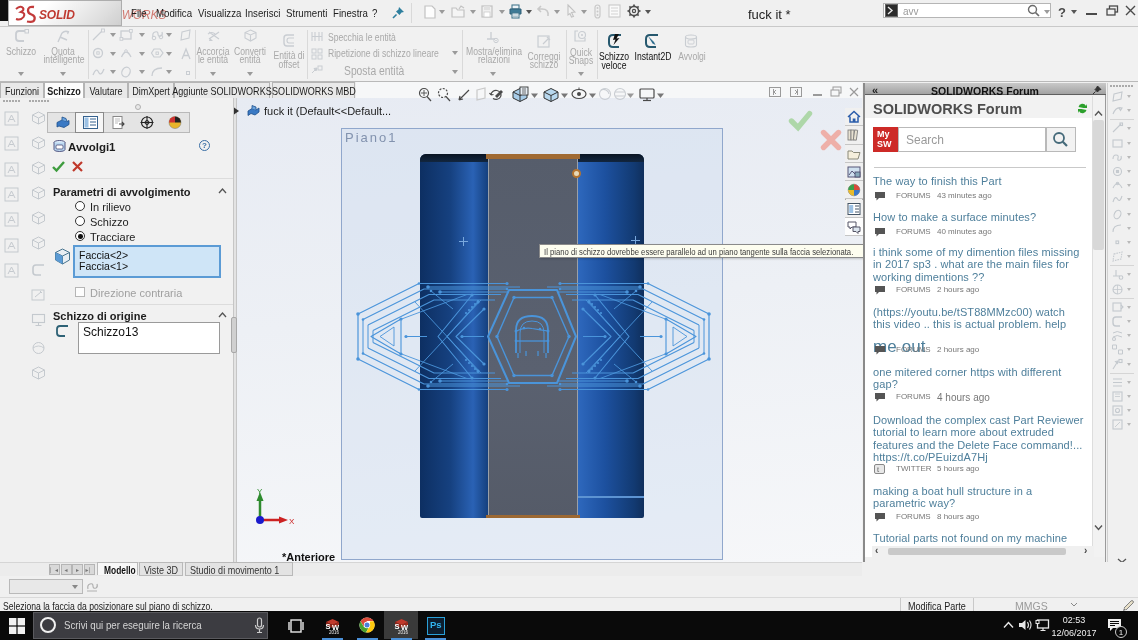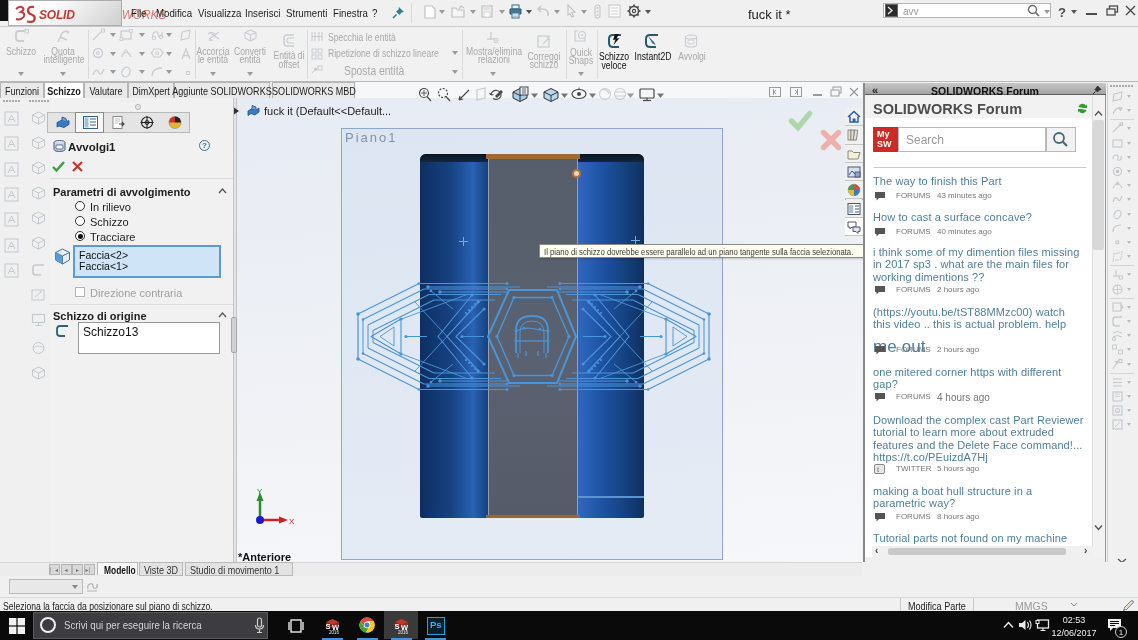--- a/index.html
+++ b/index.html
@@ -691,21 +691,21 @@
   </svg>
 <svg style="left:252px;top:486px;" width="42" height="42" viewBox="0 0 42 42">
 <line x1="8" y1="34" x2="8" y2="14" stroke="#2e8b2e" stroke-width="2.5"></line>
 <path d="M8 6 L4.5 15 L11.5 15 Z" fill="#2e8b2e"></path>
 <text x="5" y="8" font-size="8" fill="#2e8b2e" font-family="Liberation Sans">Y</text>
 <line x1="8" y1="34" x2="28" y2="34" stroke="#cc2222" stroke-width="2.5"></line>
 <path d="M36 34 L27 30.5 L27 37.5 Z" fill="#cc2222"></path>
 <text x="37" y="38" font-size="8" fill="#cc2222" font-family="Liberation Sans">X</text>
 <circle cx="8" cy="34" r="4" fill="#1a1acc"></circle>
 </svg>
-<div class="txt" style="left:238px;top:551px;font-size:11px;font-weight:bold;color:#111;">*Anteriore</div>
+<div class="txt" style="left:238px;top:551px;font-size:11px;font-weight:bold;color:#111;padding-left:44px;">*Anteriore</div>
 <div class="ab" style="left:845px;top:108px;width:18px;height:128px;background:#f0f0f0;border:1px solid #aaa;"></div>
 <div class="ab" style="left:845px;top:108.0px;width:18px;height:18.3px;background:#f0f0f0;border-bottom:1px solid #c5c5c5;"></div>
 <svg style="left:846px;top:109.0px;" width="16" height="16" viewBox="0 0 16 16">
     <path d="M2 8 L8 2.5 L14 8 M4 7.5 V13 H12 V7.5" fill="none" stroke="#2a5caa" stroke-width="1.5"></path>
     <rect x="6.7" y="9.5" width="2.8" height="3.5" fill="#2a5caa"></rect>
   </svg>
 <div class="ab" style="left:845px;top:126.3px;width:18px;height:18.3px;background:#f0f0f0;border-bottom:1px solid #c5c5c5;"></div>
 <svg style="left:846px;top:127.3px;" width="16" height="16" viewBox="0 0 16 16">
     <g stroke="#777" fill="#e8e2d2" stroke-width="0.8">
       <rect x="2" y="3" width="3" height="10"></rect>
@@ -773,21 +773,21 @@
     <circle cx="7" cy="7" r="5" fill="none" stroke="#456a7a" stroke-width="1.8"></circle>
     <line x1="10.8" y1="10.8" x2="15" y2="15" stroke="#456a7a" stroke-width="2.2"></line>
   </svg>
 <div class="ab" style="left:874px;top:167px;width:212px;height:1px;background:#c9c9c9;"></div>
 <div class="txt" style="left:873px;top:175.0px;font-size:11px;color:#4e7f9b;letter-spacing:0.1px;">The way to finish this Part</div>
 <svg style="left:874px;top:191px;" width="12" height="10" viewBox="0 0 12 10">
     <path d="M1 1 h10 v6 h-6 l-2.5 2.5 v-2.5 h-1.5 Z" fill="#555"></path>
   </svg>
 <div class="txt" style="left:896px;top:191px;font-size:8px;color:#777;">FORUMS</div>
 <div class="txt" style="left:937px;top:191px;font-size:8px;color:#777;">43 minutes ago</div>
-<div class="txt" style="left:873px;top:211.0px;font-size:11px;color:#4e7f9b;letter-spacing:0.1px;">How to cast a surface concave?</div>
+<div class="txt" style="left:873px;top:211.0px;font-size:11px;color:#4e7f9b;letter-spacing:0.1px;">How to make a surface minutes?</div>
 <svg style="left:874px;top:227px;" width="12" height="10" viewBox="0 0 12 10">
     <path d="M1 1 h10 v6 h-6 l-2.5 2.5 v-2.5 h-1.5 Z" fill="#555"></path>
   </svg>
 <div class="txt" style="left:896px;top:227px;font-size:8px;color:#777;">FORUMS</div>
 <div class="txt" style="left:937px;top:227px;font-size:8px;color:#777;">40 minutes ago</div>
 <div class="txt" style="left:873px;top:246.0px;font-size:11px;color:#4e7f9b;letter-spacing:0.1px;">i think some of my dimention files missing</div>
 <div class="txt" style="left:873px;top:258.3px;font-size:11px;color:#4e7f9b;letter-spacing:0.1px;">in 2017 sp3 . what are the main files for</div>
 <div class="txt" style="left:873px;top:270.6px;font-size:11px;color:#4e7f9b;letter-spacing:0.1px;">working dimentions ??</div>
 <svg style="left:874px;top:285px;" width="12" height="10" viewBox="0 0 12 10">
     <path d="M1 1 h10 v6 h-6 l-2.5 2.5 v-2.5 h-1.5 Z" fill="#555"></path>

